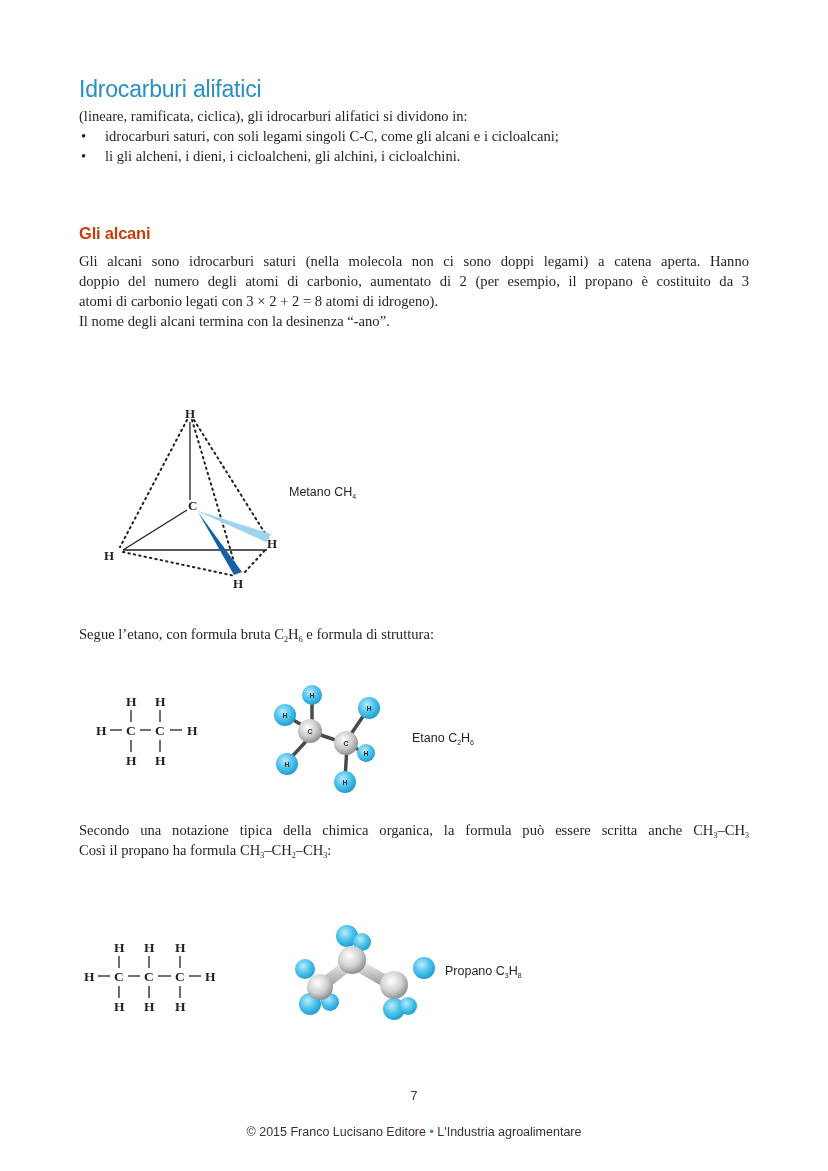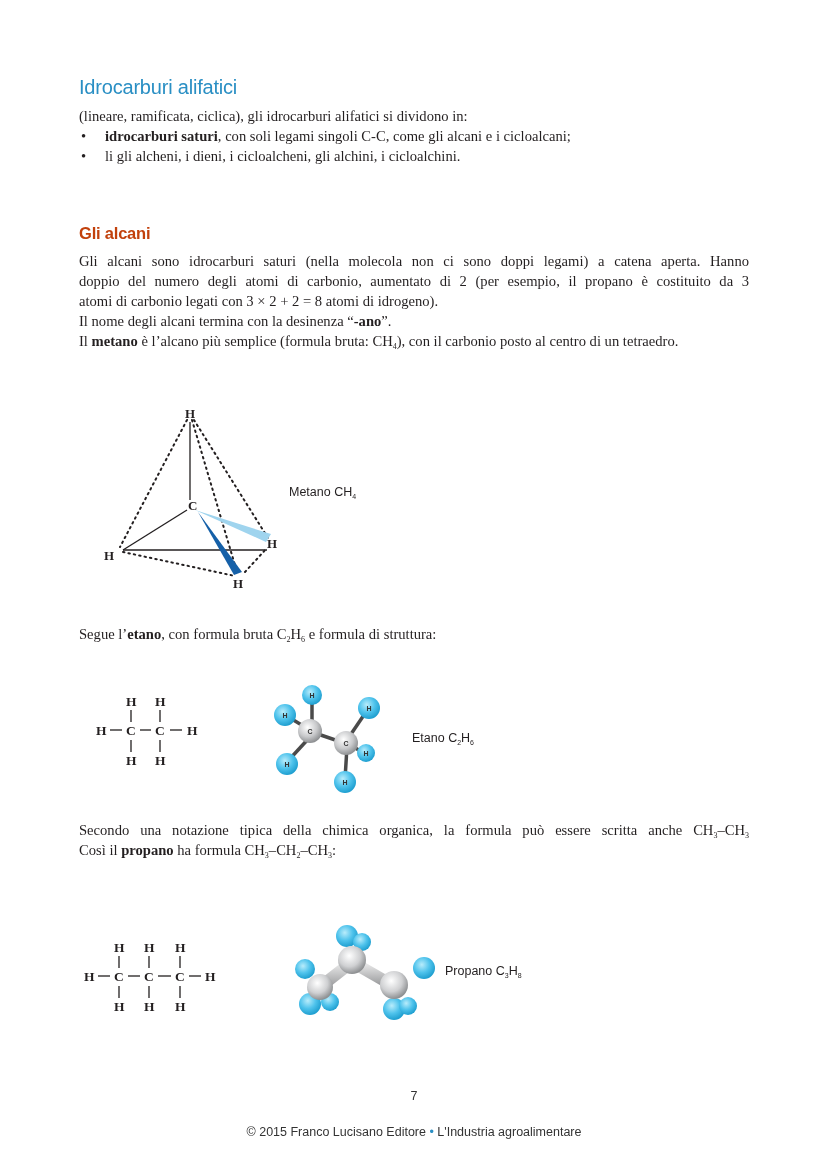--- a/index.html
+++ b/index.html
@@ -1,28 +1,28 @@
 <!DOCTYPE html>
 <html><head>
 <meta charset="utf-8">
 <style>
   html, body { margin: 0; padding: 0; background: #ffffff; }
   body { width: 828px; height: 1171px; position: relative; overflow: hidden;
          font-family: "Liberation Serif", "DejaVu Serif", serif; color: #231f20; }
   .abs { position: absolute; }
   .h1 { left: 79px; top: 76px; font-family: "Liberation Sans", "DejaVu Sans", sans-serif;
-        font-size: 20px; color: #2a8fc4; letter-spacing: -0.2px; }
+        font-size: 23px; color: #2a8fc4; letter-spacing: -0.2px; }
   .h2 { left: 79px; top: 224px; font-family: "Liberation Sans", "DejaVu Sans", sans-serif;
         font-size: 16.5px; color: #c2410c; font-weight: bold; letter-spacing: -0.2px; }
   .para { left: 79px; width: 670px; font-size: 14.6px; line-height: 20px; text-align: justify; }
   .para .line { display: block; white-space: nowrap; }
   .para .just { text-align: justify; text-align-last: justify; display: block; }
   .bul { position: relative; padding-left: 26px; }
   .bul .dot { position: absolute; left: 2px; top: 0; }
-  b { font-weight: bold; }
+  b { font-weight: normal; }
   sub { font-size: 8px; vertical-align: -3px; line-height: 0; }
   .caption { font-family: "Liberation Sans", "DejaVu Sans", sans-serif; font-size: 12.5px; color: #231f20; }
   .caption sub { font-size: 7px; }
   .sf { font-family: "Liberation Serif", "DejaVu Serif", serif; font-weight: bold; font-size: 13.5px; color:#231f20; }
   .pagenum { left: 0; width: 828px; text-align: center; top: 1089px;
              font-family: "Liberation Sans", "DejaVu Sans", sans-serif; font-size: 12.5px; color: #333; }
   .footer { left: 0; width: 828px; text-align: center; top: 1125px;
             font-family: "Liberation Sans", "DejaVu Sans", sans-serif; font-size: 12.5px; color: #333; }
   .footer .sep { color: #2a8fc4; }
 </style>
@@ -43,21 +43,20 @@
   </div>
 </div>
 
 <div class="abs h2">Gli alcani</div>
 
 <div class="abs para" style="top:251px;">
   <span class="just">Gli alcani sono idrocarburi saturi (nella molecola non ci sono doppi legami) a catena aperta. Hanno</span>
   <span class="just">doppio del numero degli atomi di carbonio, aumentato di 2 (per esempio, il propano è costituito da 3</span>
   <span class="line">atomi di carbonio legati con 3 × 2 + 2 = 8 atomi di idrogeno).</span>
   <span class="line"><span>Il nome degli alcani termina con la desinenza “</span><b>-ano</b><span>”.</span></span>
-  <span class="line"><span>Il </span><b>metano</b><span> è l’alcano più semplice (formula bruta: CH</span><sub>4</sub><span>), con il carbonio posto al centro di un tetraedro.</span></span>
 </div>
 
 <div class="abs" style="left:95px; top:400px; width:200px; height:195px;">
   <svg width="200" height="195" viewBox="0 0 200 195">
 
     <g stroke="#231f20" stroke-width="2" stroke-dasharray="1.5,4" stroke-linecap="round" fill="none">
       <line x1="92" y1="20" x2="25" y2="147"></line>
       <line x1="97" y1="20" x2="142" y2="172"></line>
       <line x1="99" y1="20" x2="173" y2="138"></line>
       <line x1="28" y1="152" x2="140" y2="176"></line>

